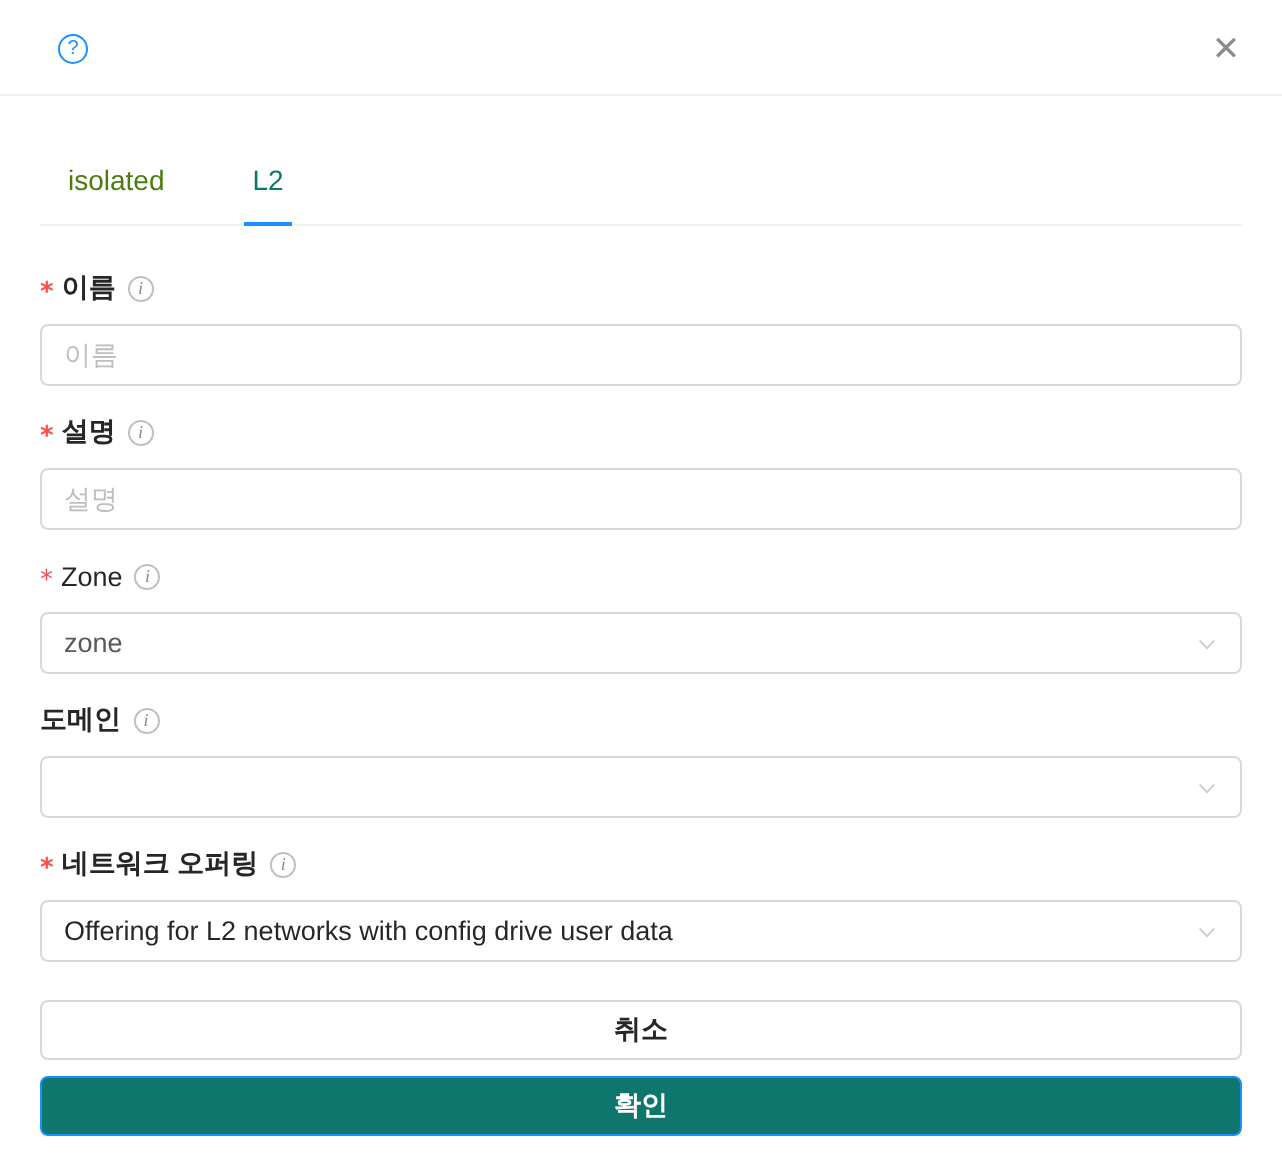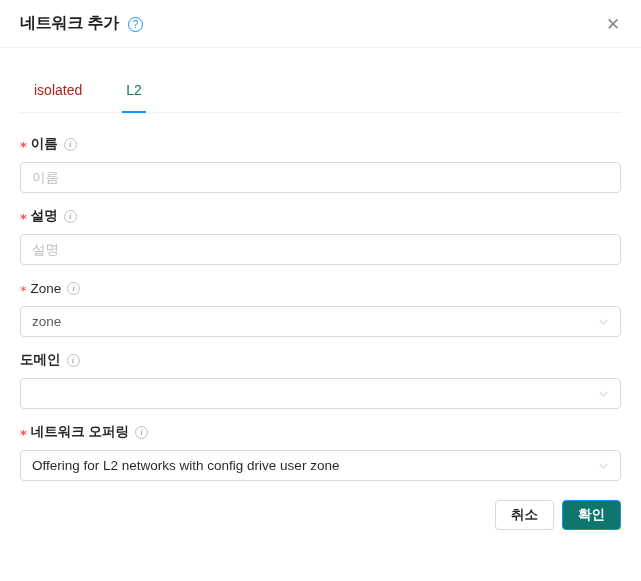--- a/index.html
+++ b/index.html
@@ -67,21 +67,21 @@
     padding: 0 20px;
     margin-top: 24px;
   }
   .tabs {
     display: flex;
     border-bottom: 1px solid #f0f0f0;
     height: 41px;
   }
   .tab {
     font-size: 14px;
-    color: #b91c1c;
+    color: #4d7c0f;
     padding: 10px 0 12px 0;
     margin-right: 44px;
     cursor: pointer;
     position: relative;
     white-space: nowrap;
   }
   .tab:first-child { margin-left: 14px; }
   .tab.active {
     color: #0f766e;
     font-weight: 500;
@@ -162,20 +162,21 @@
   }
   .chevron svg { display: block; }
 
   
   .footer {
     padding: 0 20px;
     margin-top: 19px;
     display: flex;
     justify-content: flex-end;
     gap: 8px;
+    flex-direction: column;
   }
   .btn {
     height: 30px;
     min-width: 54px;
     padding: 0 15px;
     border-radius: 4px;
     font-size: 13.5px;
     font-weight: 600;
     display: inline-flex;
     align-items: center;
@@ -193,21 +194,20 @@
     border: 1px solid #1890ff;
     color: #ffffff;
   }
 </style>
 </head>
 <body>
 
 <div class="modal">
 
   <div class="modal-header">
-    <span class="modal-title">네트워크 추가</span>
     <span class="help-icon">?</span>
     <span class="close-btn">✕</span>
   </div>
 
   <div class="tabs-wrap">
     <div class="tabs">
       <div class="tab">isolated</div>
       <div class="tab active">L2</div>
     </div>
   </div>
@@ -267,21 +267,21 @@
       </div>
     </div>
 
     <div class="field">
       <div class="field-label">
         <span class="req-star">*</span>
         <span>네트워크 오퍼링</span>
         <span class="info-icon">i</span>
       </div>
       <div class="control select">
-        <span class="value">Offering for L2 networks with config drive user zone</span>
+        <span class="value">Offering for L2 networks with config drive user data</span>
         <span class="chevron">
           <svg viewBox="0 0 12 12" width="11" height="11" aria-hidden="true">
             <path d="M2 4 L6 8.3 L10 4" fill="none" stroke="currentColor" stroke-width="1.1"></path>
           </svg>
         </span>
       </div>
     </div>
 
   </div>
 

